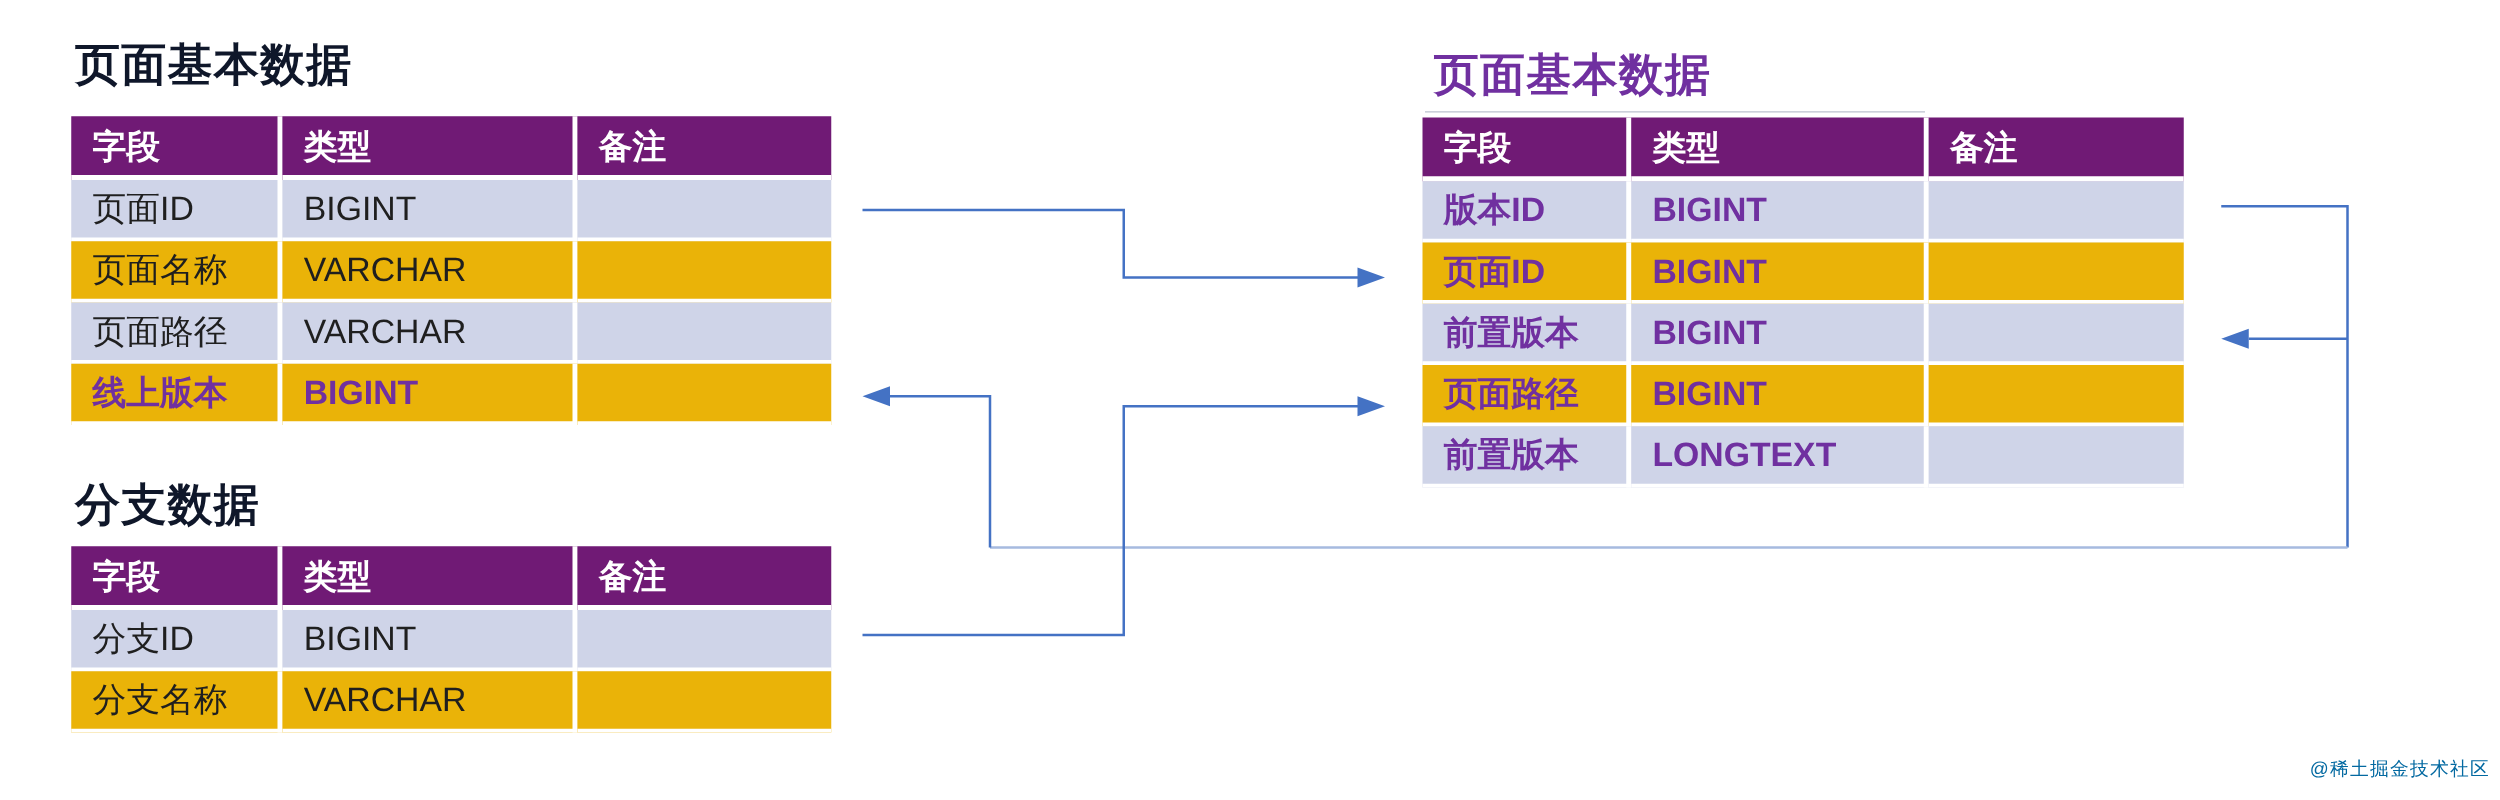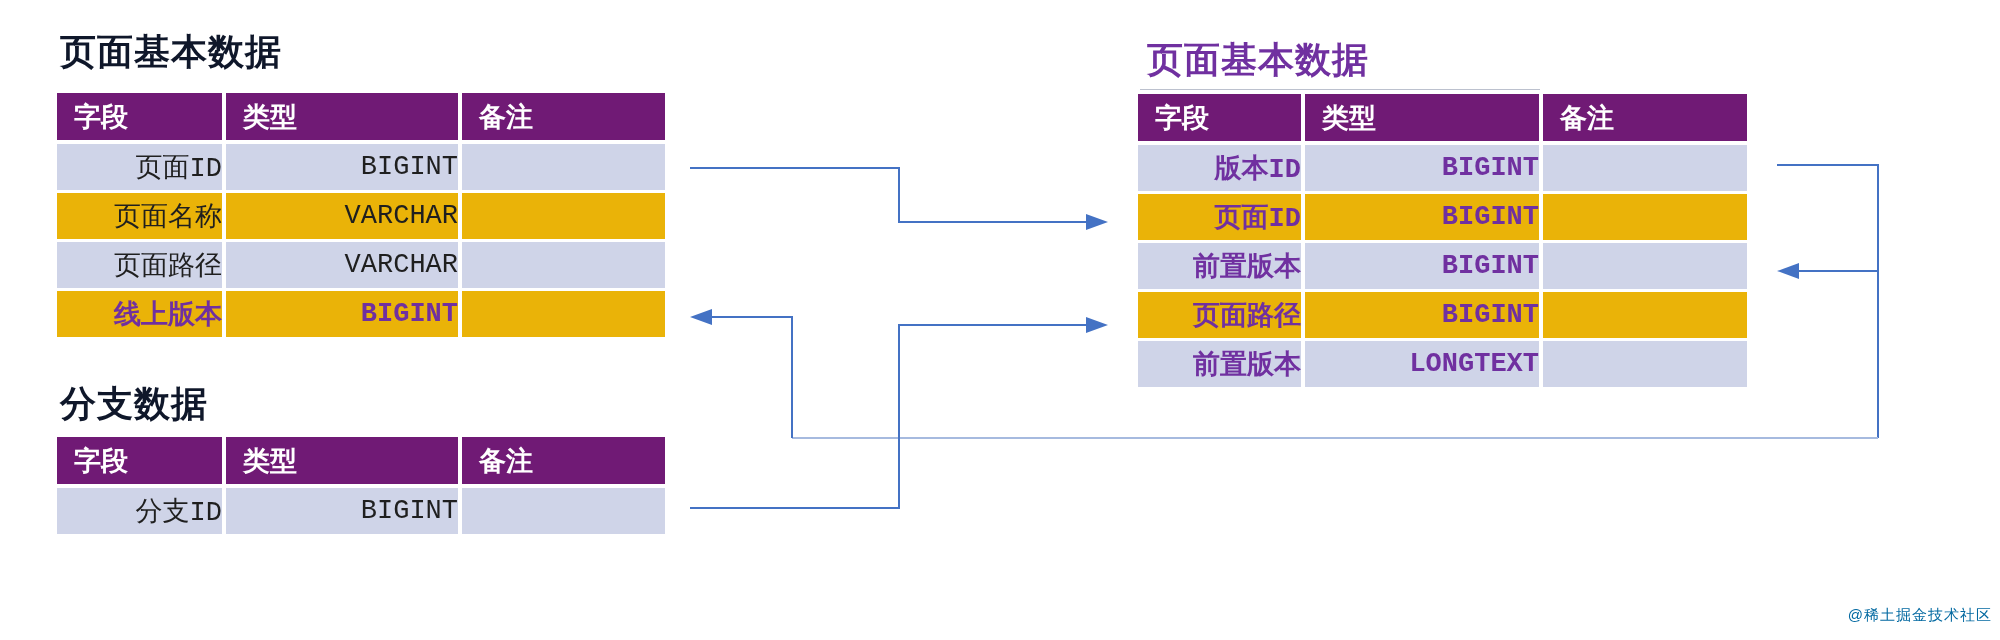--- a/index.html
+++ b/index.html
@@ -19,23 +19,23 @@
   table.tbl {
     position:absolute; border-collapse:separate; border-spacing:0;
     table-layout:fixed;
   }
   table.tbl th {
     background:#701a75; color:#ffffff; font-weight:bold; font-size:27px;
     text-align:left; padding:0 0 0 17px; height:47px;
     border-bottom:4px solid #ffffff; box-sizing:content-box;
   }
   table.tbl td {
-    font-size:27px; color:#1f1f1f; text-align:right; padding:0 0 0 17px;
+    font-size:27px; color:#1f1f1f; text-align:left; padding:0 0 0 17px;
     height:46px; border-bottom:3px solid #ffffff; vertical-align:middle;
-    white-space:nowrap; overflow:hidden;font-family:Liberation Mono, monospace;
+    white-space:nowrap; overflow:hidden;
   }
   table.tbl th.gap, table.tbl td.gap { border-right:4px solid #ffffff; }
   table.tbl tr.band-dark td  { background:#CFD4E8; }
   table.tbl tr.band-light td { background:#eab308; }
   table.tbl tr.em td { color:#7030A0; font-weight:bold; }
   .arrow-layer { position:absolute; left:0; top:0; width:2000px; height:640px; pointer-events:none; }
   .watermark {
     position:absolute; right:8px; top:606px; font-size:15px; color:#0369a1;
     letter-spacing:1px;
   }
@@ -94,20 +94,25 @@
         <tr>
       <th class="gap">字段</th>
       <th class="gap">类型</th>
       <th>备注</th>
     </tr>
     <tr class="band-dark">
       <td class="gap">分支ID</td>
       <td class="gap">BIGINT</td>
       <td></td>
     </tr>
+    <tr class="band-light">
+      <td class="gap">分支名称</td>
+      <td class="gap">VARCHAR</td>
+      <td></td>
+    </tr>
   </tbody>
     </table>
 
   <div class="tbl-title purple" style="left:1147px; top:40px;">页面基本数据</div>
   <div class="title-underline" style="left:1140px; top:89px; width:400px;"></div>
 
   <table class="tbl" style="left:1138px; top:94px; width:609px;">
     <colgroup>
         <col style="width:167px">
         <col style="width:238px">

